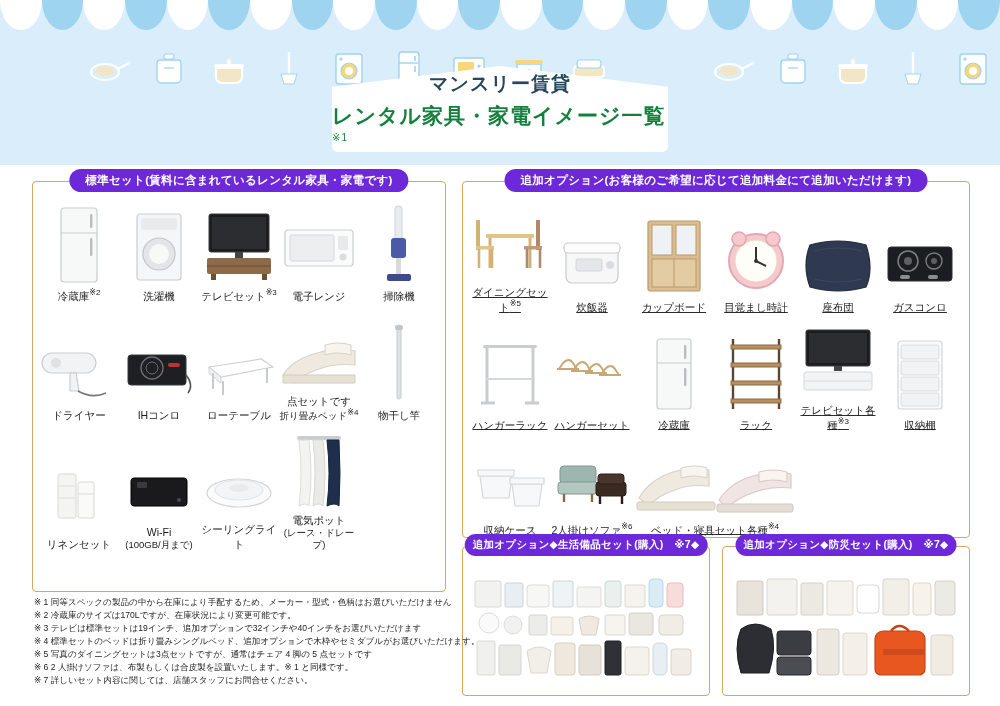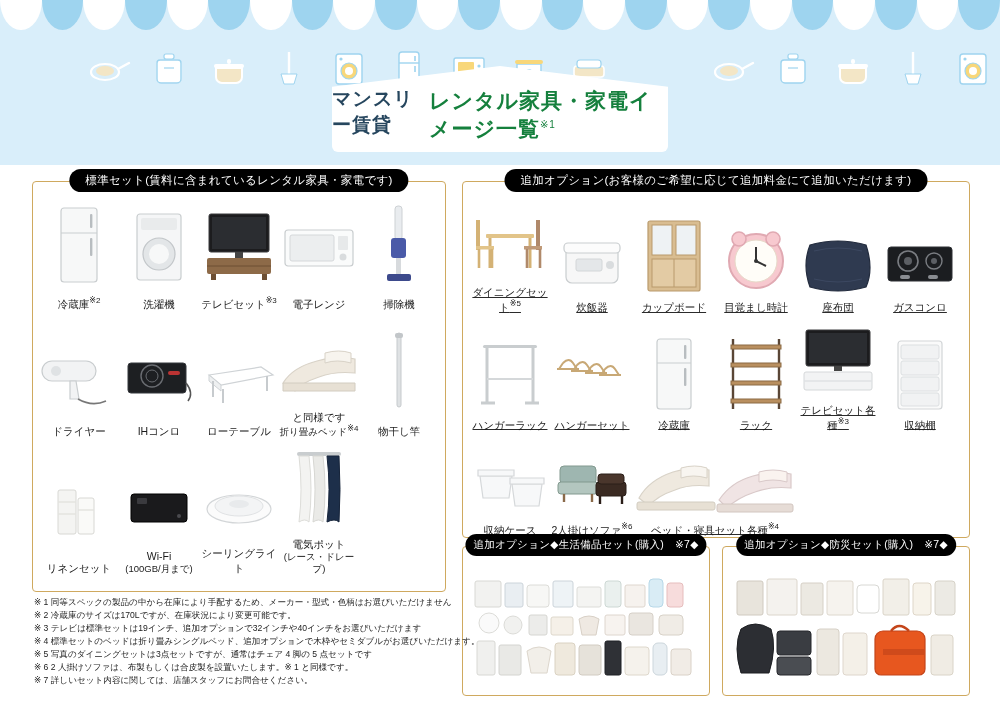--- a/index.html
+++ b/index.html
@@ -28,21 +28,21 @@
     border-bottom-left-radius:50% 100%;
     border-bottom-right-radius:50% 100%;
     margin:0 0px;
   }
   .scallop span:nth-child(odd){background:#ffffff;}
   .hdr-title{
     position:absolute;left:332px;top:66px;width:336px;height:80px;
     background:#ffffff;
     border-radius:6px;
     box-shadow:0 0 0 0 rgba(0,0,0,0);
-    display:flex;flex-direction:row;align-items:center;justify-content:center;
+    display:flex;flex-direction:column;align-items:center;justify-content:center;
     clip-path:polygon(0% 24%, 50% 0%, 100% 24%, 100% 100%, 0% 100%);
     padding-top:6px;
   }
   .hdr-title .l1{font-size:19px;font-weight:bold;color:#26465e;letter-spacing:1px;}
   .hdr-title .l2{font-size:21px;font-weight:bold;color:#15803d;letter-spacing:1px;margin-top:5px;}
   .hdr-title .l2 sup{font-size:10px;font-weight:normal;vertical-align:super;}
 
   .icon-row{position:absolute;top:44px;display:flex;gap:18px;align-items:flex-end;}
   .icon-row.left{left:88px;}
   .icon-row.right{left:712px;}
@@ -51,21 +51,21 @@
 
   
   .panel{
     position:absolute;
     background:#ffffff;
     border:1px solid #cfa95f;
     border-radius:4px;
   }
   .panel-title{
     position:absolute;top:-13px;left:50%;transform:translateX(-50%);
-    background:#000000;color:#fff;font-size:11.5px;font-weight:normal;
+    background:#6d28d9;color:#fff;font-size:11.5px;font-weight:bold;
     padding:4px 16px;border-radius:13px;white-space:nowrap;
     letter-spacing:0.3px;
   }
   .panel-title.small{font-size:10.5px;padding:4px 8px;}
 
   #panel-standard{left:32px;top:181px;width:412px;height:409px;}
   #panel-option{left:462px;top:181px;width:506px;height:355px;}
   #panel-living{left:462px;top:546px;width:246px;height:148px;}
   #panel-disaster{left:722px;top:546px;width:246px;height:148px;}
 
@@ -74,21 +74,21 @@
   .cell .art{display:flex;align-items:flex-end;justify-content:center;}
   .cell .cap{
     text-align:center;font-size:10.5px;color:#1a1a1a;line-height:1.25;
     margin-top:4px;letter-spacing:0px;
   }
   .cell .cap sup{font-size:8px;vertical-align:super;}
   .cap .sub{display:block;font-size:9.5px;}
 
   
   #std-grid{position:absolute;left:6px;top:20px;width:400px;}
-  #std-grid .cell{width:80px;margin-bottom:6px;gap:8px;}
+  #std-grid .cell{width:80px;margin-bottom:6px;}
   #std-grid .art{height:82px;}
 
   
   #opt-grid{position:absolute;left:6px;top:18px;width:494px;}
   #opt-grid .cell{width:82px;margin-bottom:4px;text-decoration:underline;}
   #opt-grid .art{height:82px;}
 
   
   .smallart{position:absolute;left:10px;top:28px;width:226px;height:108px;}
 
@@ -353,21 +353,21 @@
 
       <div class="cell">
         <div class="art">
           <svg width="80" height="60" viewBox="0 0 80 60">
               <path d="M4 44 q10 -16 34 -22 q22 -6 38 -2 l0 14 q-20 -2 -36 4 q-18 6 -24 14 z" fill="#efe9df" stroke="#d8d2c7" stroke-width="1.2"></path>
               <path d="M46 14 q14 -4 26 0 l0 10 q-14 -4 -26 0 z" fill="#f7f4ee" stroke="#d8d2c7" stroke-width="1"></path>
               <path d="M4 44 h72 v8 h-72 z" fill="#e7e0d4" stroke="#d2ccc0" stroke-width="1"></path>
             </svg>
         </div>
         <div class="cap">
-          <span>と同様です</span>
+          <span>点セットです</span>
           <span class="sub"><span>折り畳みベッド</span><sup>※4</sup></span>
         </div>
       </div>
 
       <div class="cell">
         <div class="art">
           <svg width="30" height="80" viewBox="0 0 30 80">
               <rect x="13" y="2" width="4" height="74" rx="2" fill="#dfe2e4" stroke="#c6cacd" stroke-width="1"></rect>
               <rect x="11" y="2" width="8" height="5" rx="2" fill="#c2c6c9"></rect>
             </svg>

